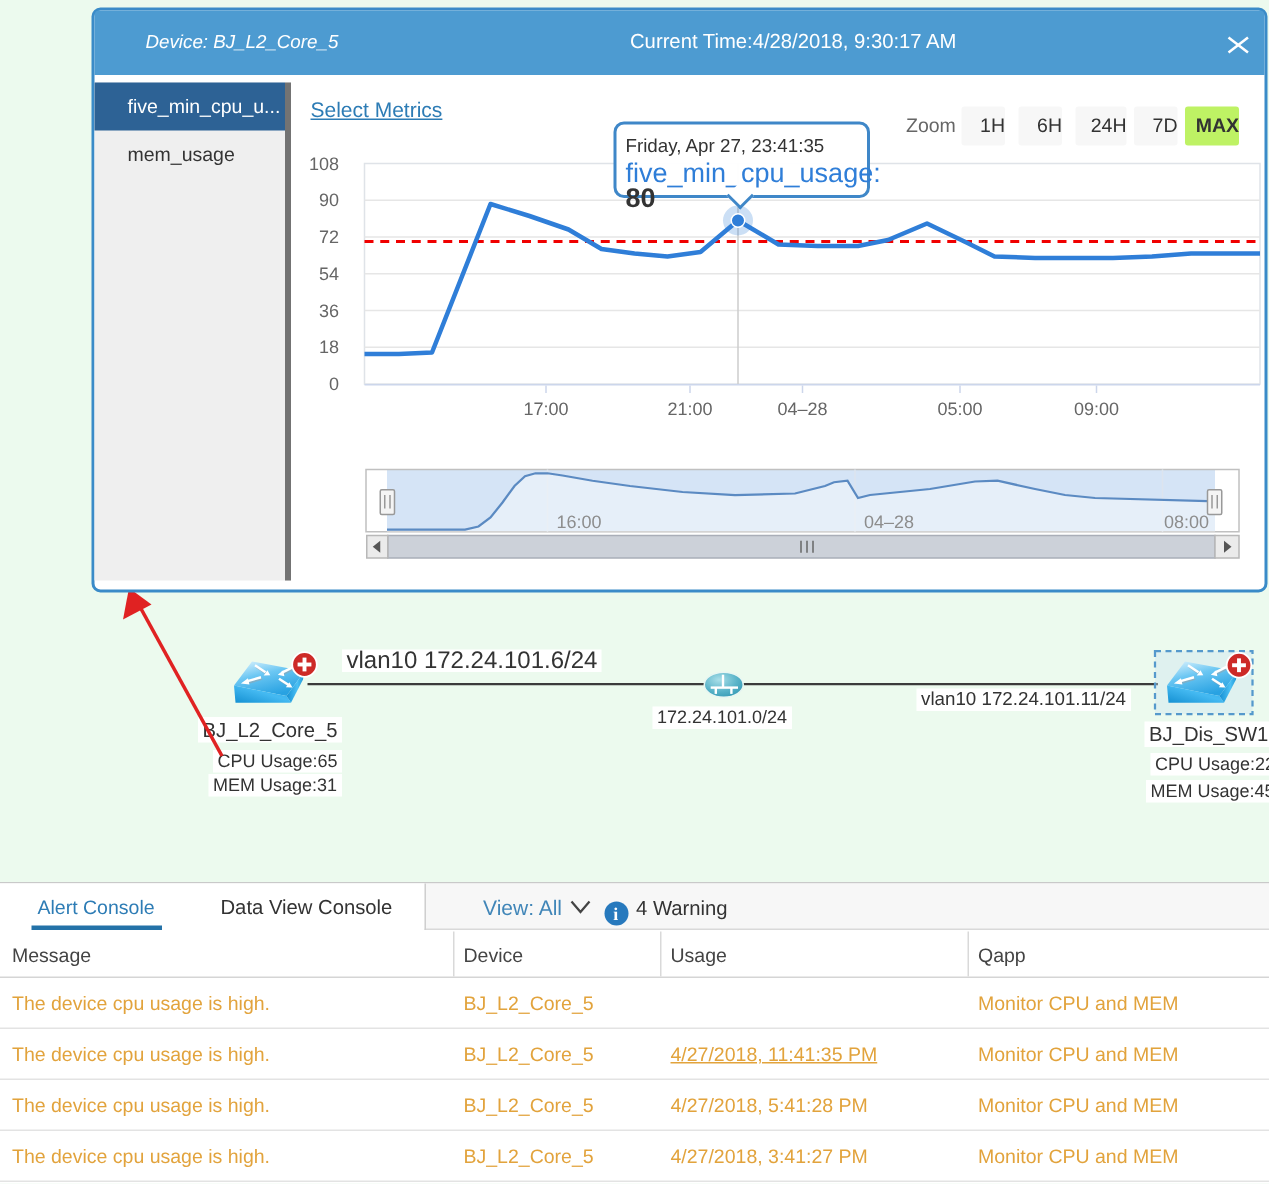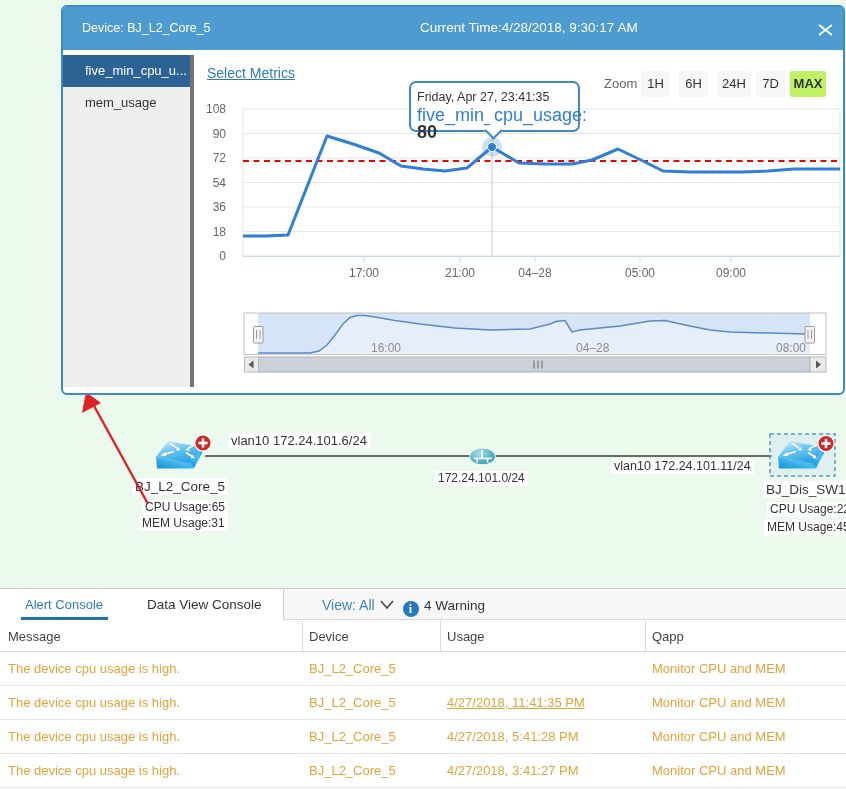--- a/index.html
+++ b/index.html
@@ -5,30 +5,30 @@
   * { margin:0; padding:0; box-sizing:border-box; }
   html,body { width:846px; height:789px; overflow:hidden; }
   body { font-family:"Liberation Sans", sans-serif; position:relative; background:#fff; }
   .stage { position:absolute; left:0; top:0; width:846px; height:588px; background:#ecfaee; }
   .lbl { position:absolute; background:#fff; color:#333; white-space:nowrap; padding:0 3px; line-height:15px; }
   
   .modal { position:absolute; left:61px; top:5px; width:784px; height:390px;
            background:#fff; border:2px solid #3a8bc8; border-radius:6px; }
   .mhead { position:absolute; left:0; top:0; right:0; height:43px; background:#4d9bd1;
            border-radius:3px 3px 0 0; color:#fff; font-size:12.5px; }
-  .mhead .t1 { position:absolute; left:19px; top:14px; }
+  .mhead .t1 { position:absolute; left:34px; top:14px;font-style:italic; }
   .mhead .t2 { position:absolute; left:357px; top:13px; font-size:13.5px; }
   .sidebar { position:absolute; left:0; top:48px; width:131px; bottom:6px; background:#efefef;
              border-right:4px solid #737373; }
   .sit { height:32px; line-height:32px; padding-left:22px; font-size:13px; color:#333;
          white-space:nowrap; overflow:hidden; }
   .sit.sel { background:#2d6295; color:#fff; }
   .selmet { position:absolute; left:144px; top:58px; font-size:14px; color:#2d7cb5;
             text-decoration:underline; }
-  .zbtn { position:absolute; top:64px; height:26px; line-height:26px; text-align:center;
+  .zbtn { position:absolute; top:64px; height:26px; line-height:26px; text-align:right;
           font-size:13px; color:#333; background:#f7f7f7; border-radius:2px; }
   .zlabel { position:absolute; top:69px; font-size:13px; color:#666; }
   .tooltip { position:absolute; left:346px; top:73.5px; width:171px; height:51px; background:rgba(255,255,255,.97);
              border:2px solid #3f87c8; border-radius:7px; font-size:12.5px; color:#333; padding:7px 0 0 6px; line-height:15px; }
   .tooltip::after { content:''; position:absolute; left:76px; bottom:-7px; width:11px; height:11px;
              background:#fff; border-right:2px solid #3f87c8; border-bottom:2px solid #3f87c8;
              transform:rotate(45deg); }
   .tooltip .l2 { margin-top:2px; color:#2f7ed8; font-size:18px; line-height:17px; }
   .tooltip .l2 b { color:#333; }
   
@@ -109,21 +109,21 @@
 
       <ellipse cx="482.5" cy="456.5" rx="13" ry="8.3" fill="url(#cloudg)" stroke="#e8f6f2" stroke-width="1"></ellipse>
       <g stroke="#fff" stroke-width="1.6" fill="none">
         <line x1="482" y1="449.8" x2="482" y2="458.4"></line>
         <line x1="473.8" y1="458.4" x2="492" y2="458.4"></line>
         <line x1="477.2" y1="458.4" x2="477.2" y2="462.6"></line>
         <line x1="487.6" y1="458.4" x2="487.6" y2="462.6"></line>
       </g>
     </svg>
 
-    <div class="lbl" style="left:228px;top:433px;font-size:13px;">vlan10 172.24.101.6/24</div>
+    <div class="lbl" style="left:228px;top:433px;font-size:16px;">vlan10 172.24.101.6/24</div>
     <div class="lbl" style="left:611px;top:459px;font-size:12.5px;">vlan10 172.24.101.11/24</div>
     <div class="lbl" style="left:435px;top:471px;font-size:12px;">172.24.101.0/24</div>
     <div class="lbl" style="left:132px;top:478px;font-size:13.5px;line-height:17px;">BJ_L2_Core_5</div>
     <div class="lbl" style="left:142px;top:500px;font-size:12px;">CPU Usage:65</div>
     <div class="lbl" style="left:139px;top:516px;font-size:12px;">MEM Usage:31</div>
     <div class="lbl" style="left:763px;top:481px;font-size:13.5px;line-height:17px;">BJ_Dis_SW1</div>
     <div class="lbl" style="left:767px;top:502px;font-size:12px;">CPU Usage:22</div>
     <div class="lbl" style="left:764px;top:520px;font-size:12px;">MEM Usage:45</div>
     <svg width="846" height="588" style="position:absolute;left:0;top:0">
       <line x1="148" y1="504" x2="93" y2="404" stroke="#e02222" stroke-width="2.4"></line>

